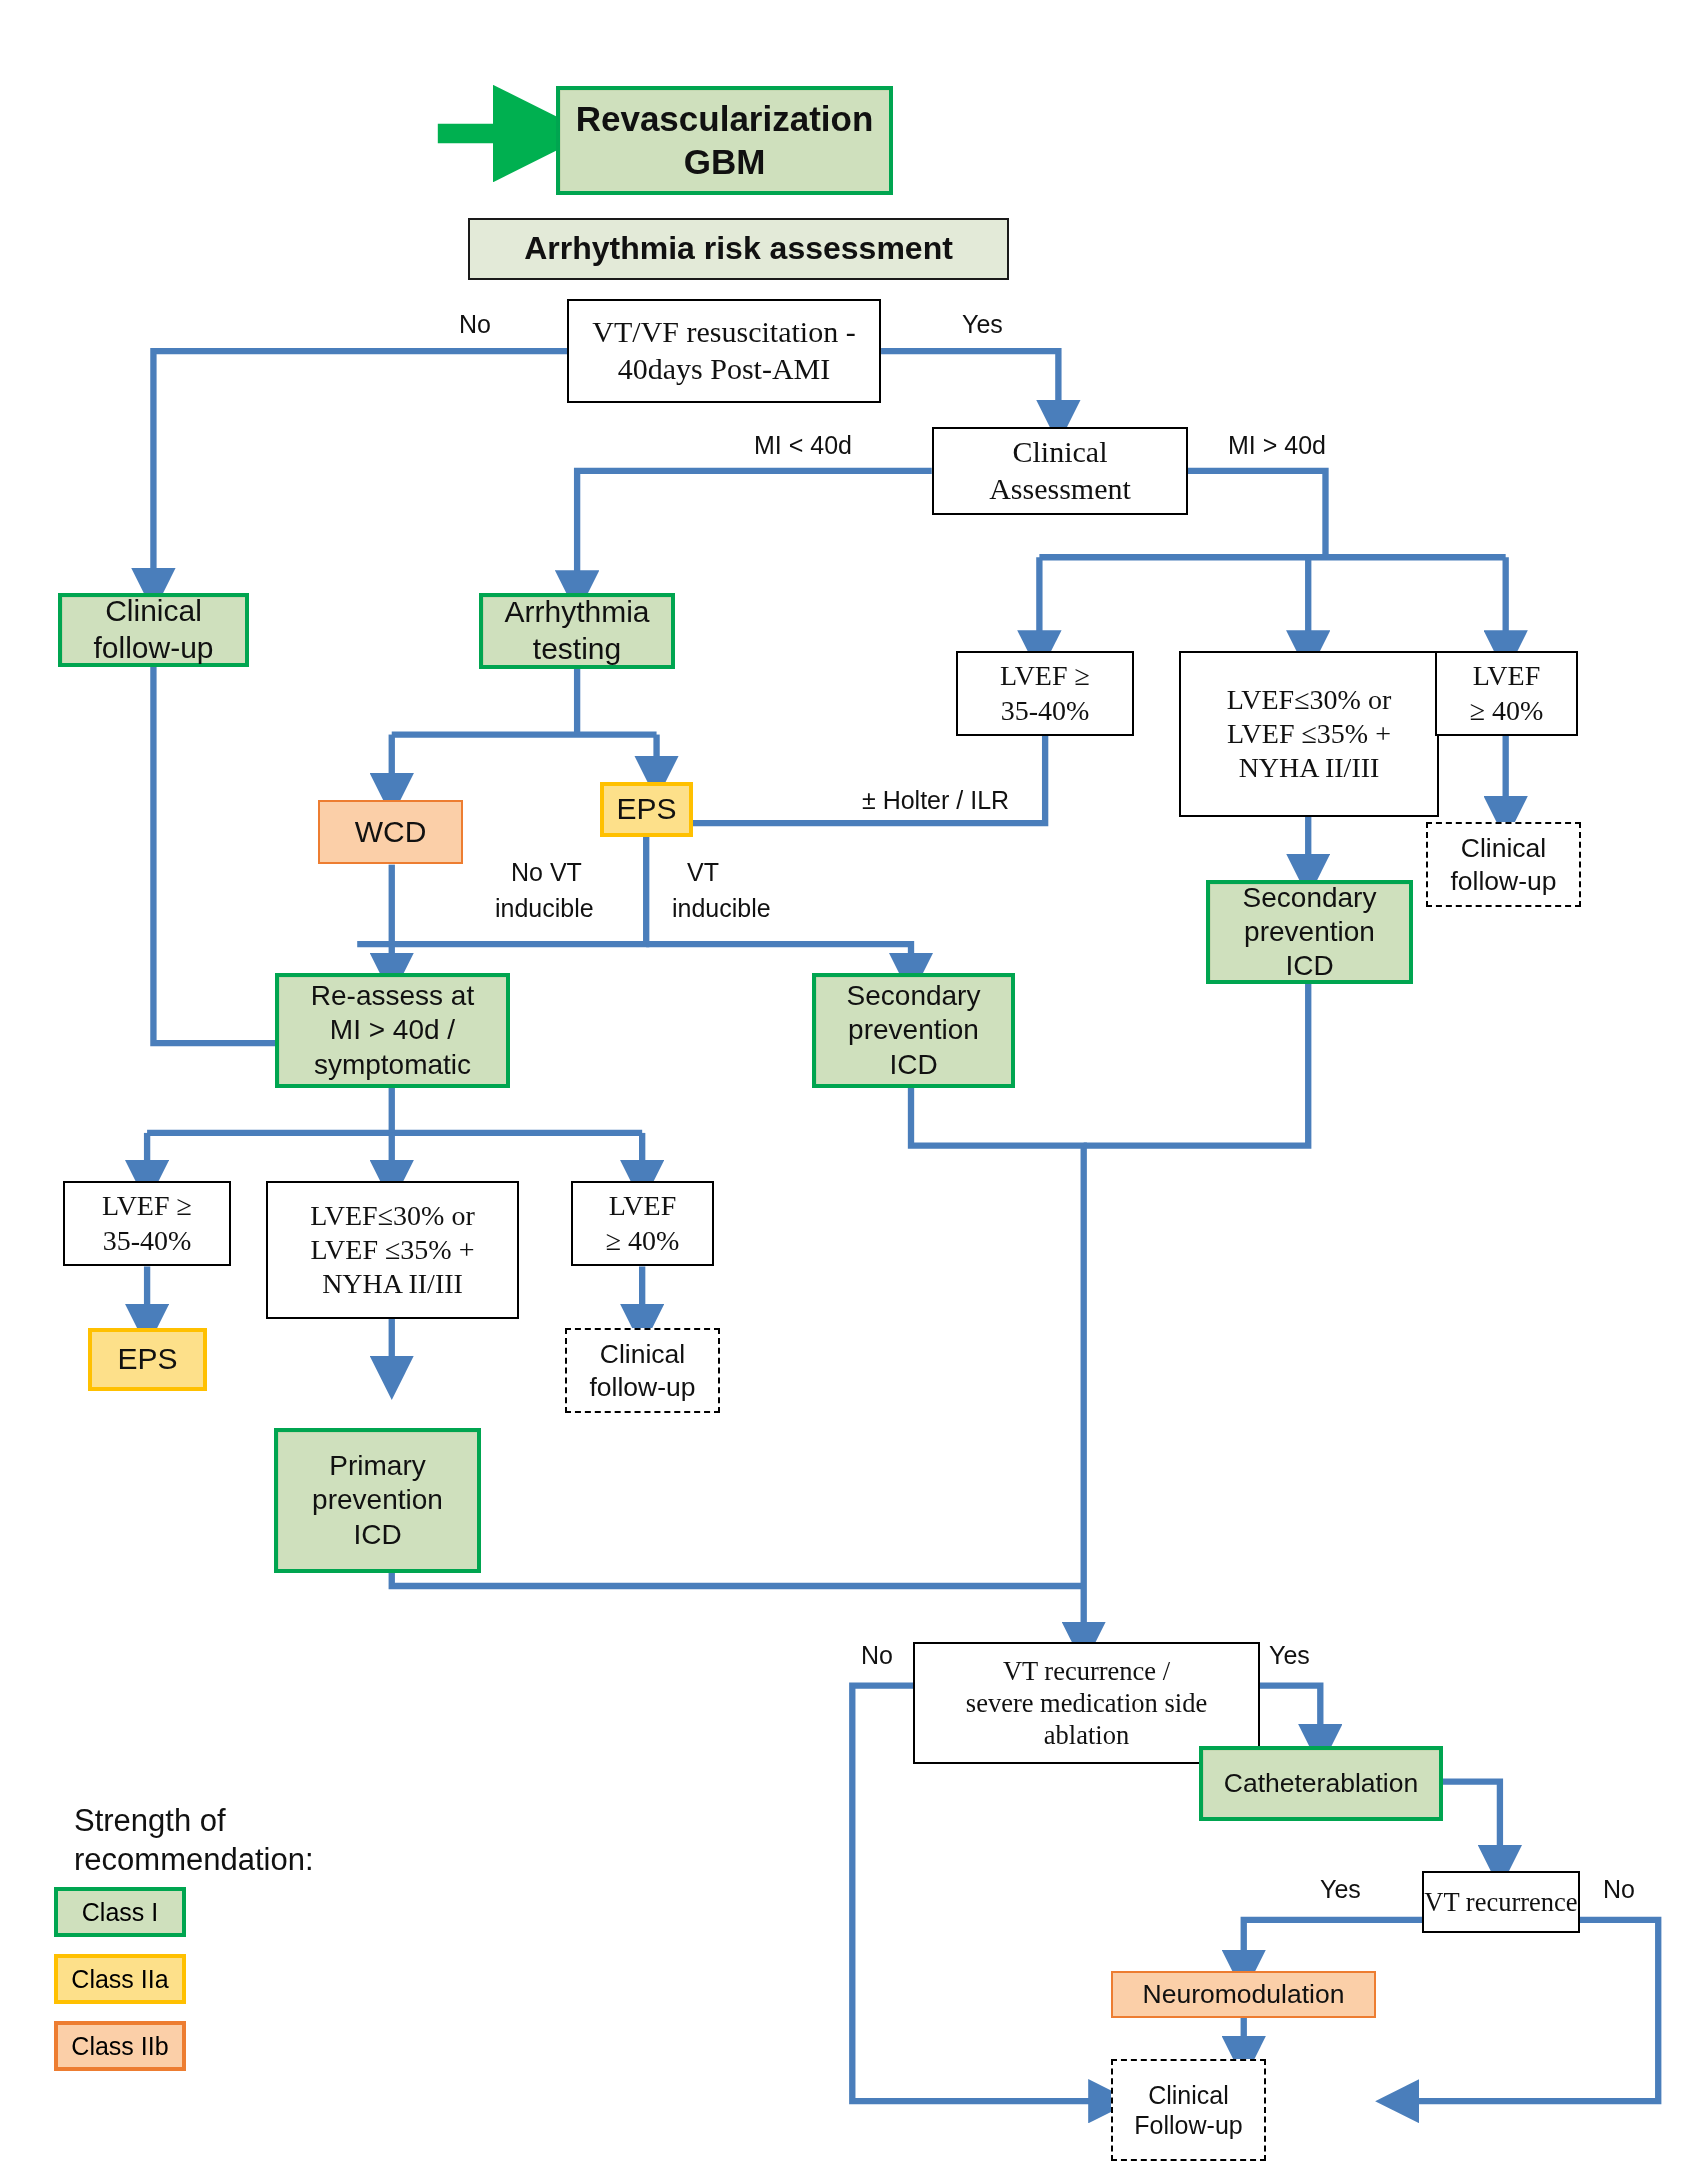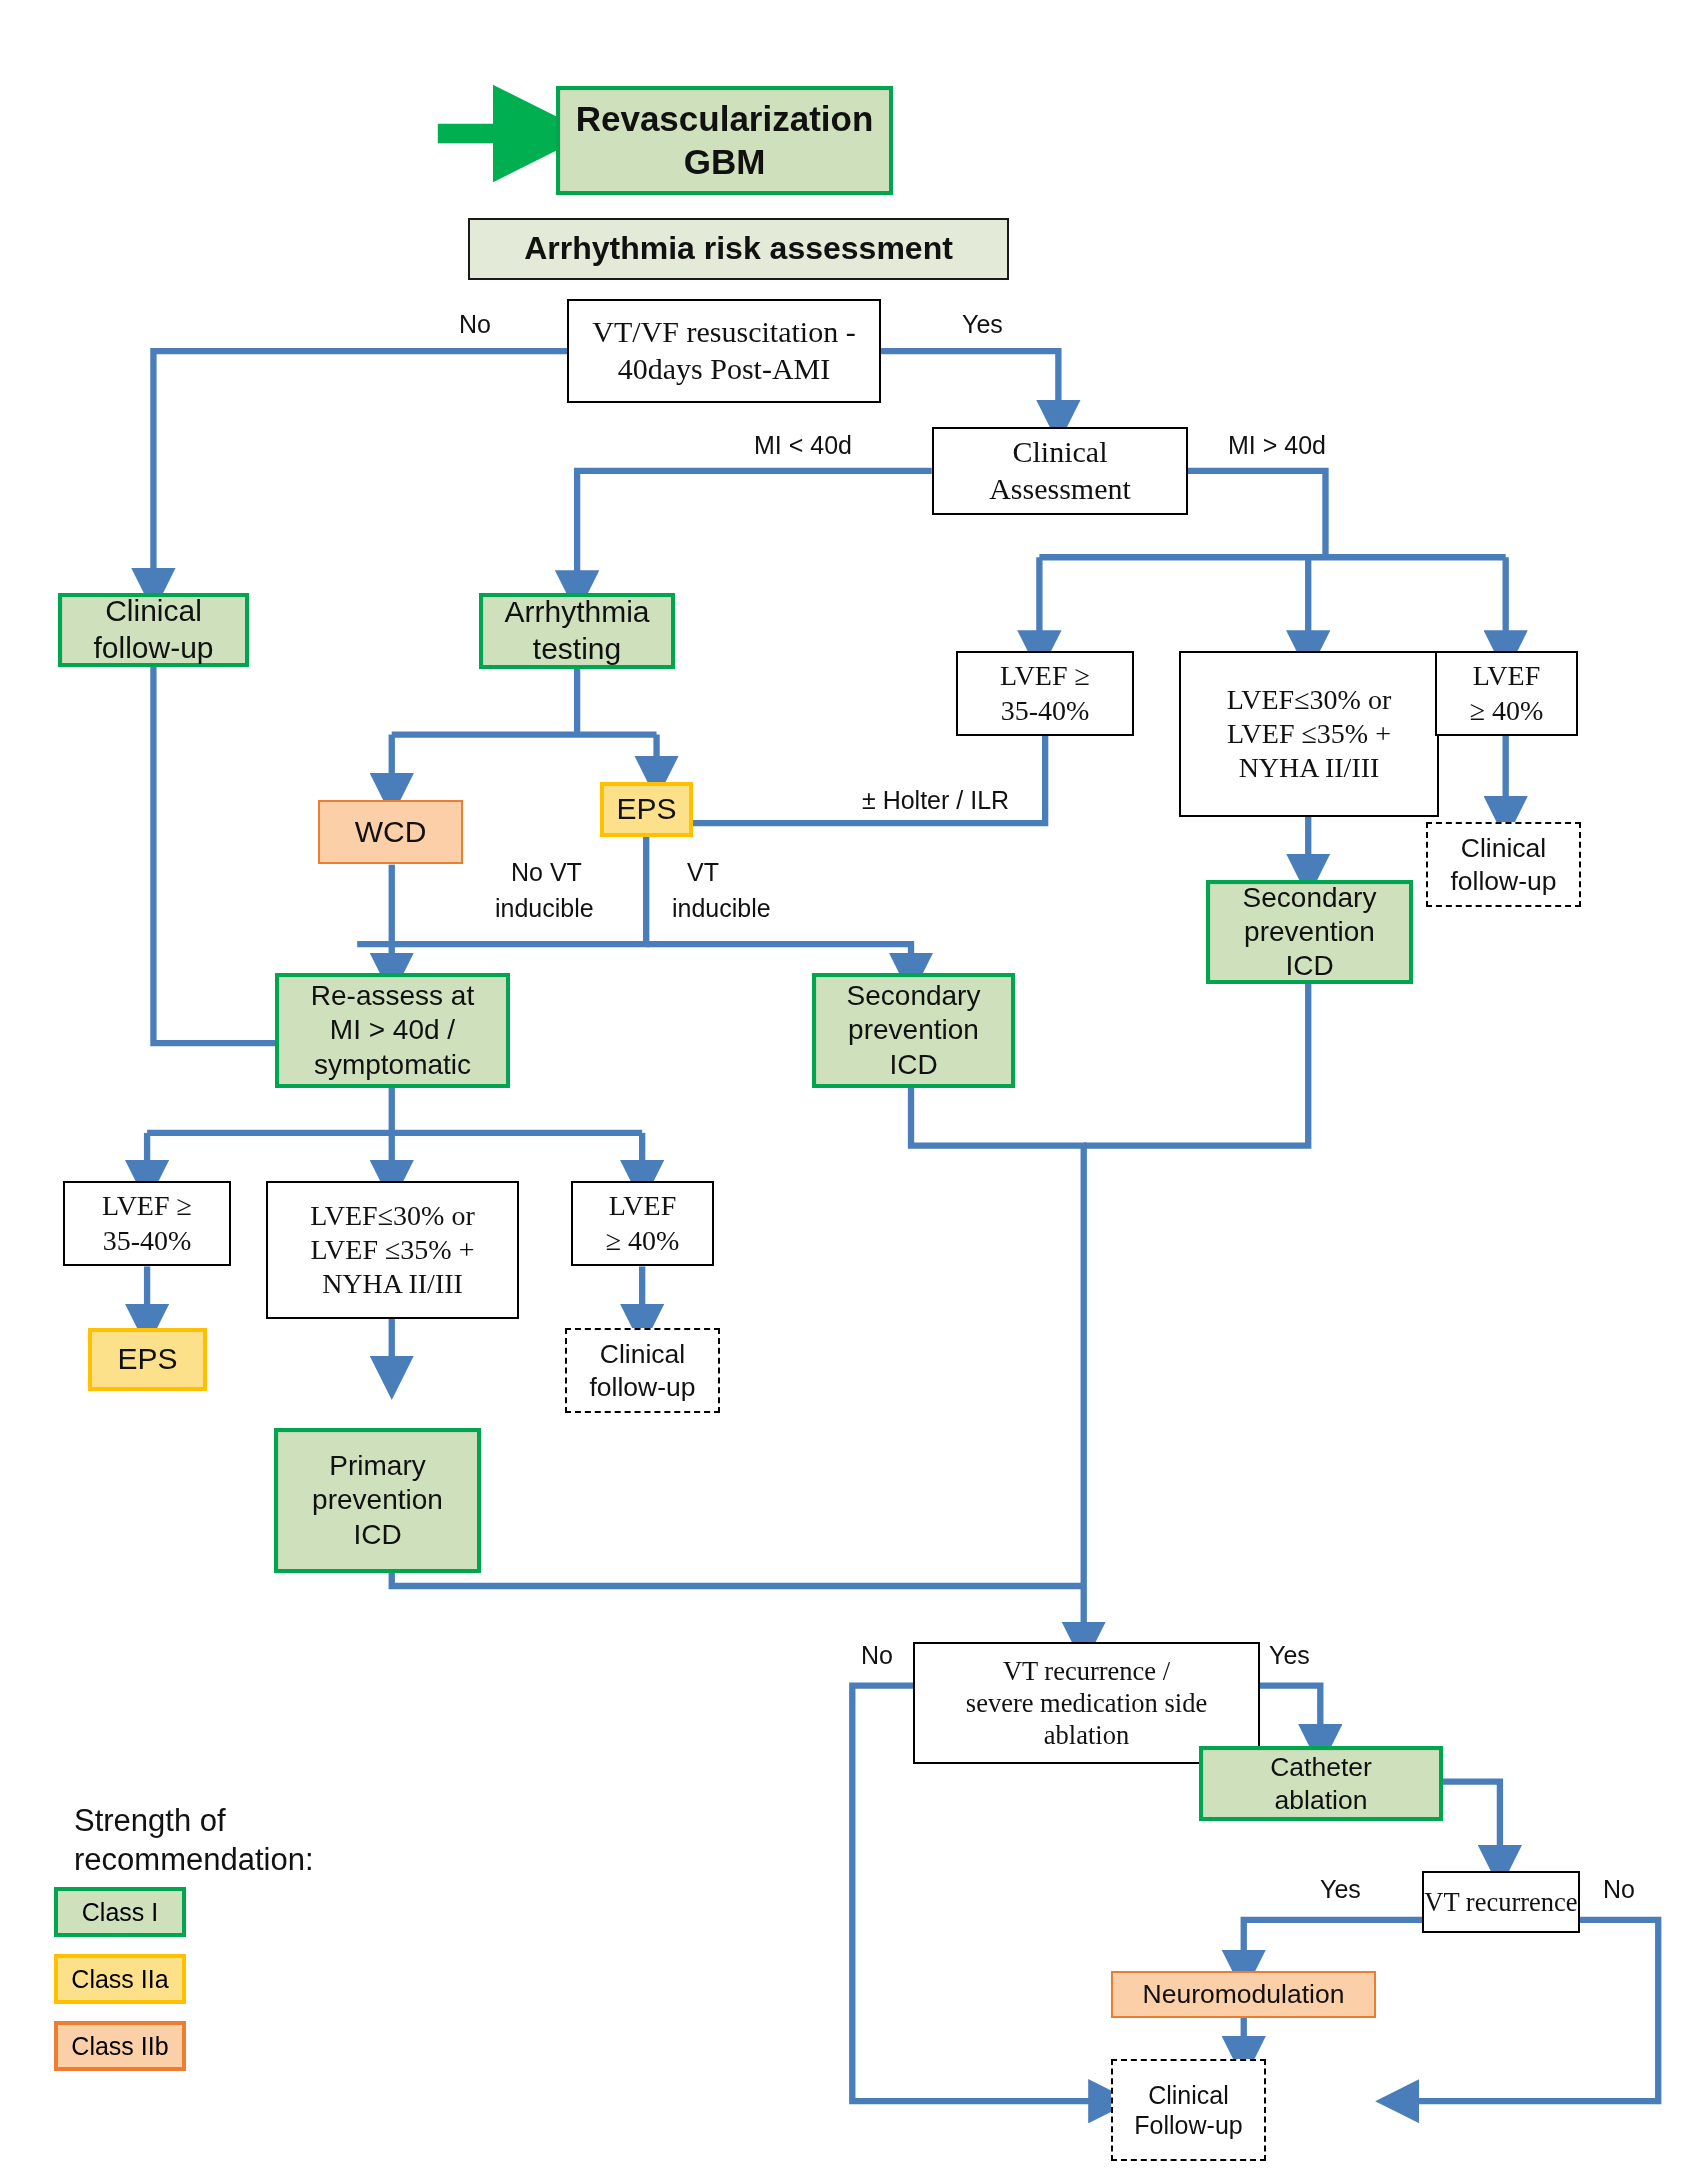--- a/index.html
+++ b/index.html
@@ -217,21 +217,21 @@
     <span>Clinical</span>
     <span>follow-up</span>
   </div>
 
   <div class="node n-white" style="left:913px;top:1642px;width:347px;height:122px;flex-direction:column;font-size:26.5px;">
     <span>VT recurrence /</span>
     <span>severe medication side</span>
     <span>ablation</span>
   </div>
 
-  <div class="node n-green" style="left:1199px;top:1746px;width:244px;height:75px;flex-direction:column;font-size:26.5px;">
+  <div class="node n-green" style="left:1199px;top:1746px;width:244px;height:75px;flex-direction:row;font-size:26.5px;">
     <span>Catheter</span>
     <span>ablation</span>
   </div>
 
   <div class="node n-white t-46" style="left:1422px;top:1871px;width:158px;height:62px;font-size:26.5px;">
     <span>VT recurrence</span>
   </div>
 
   <div class="node n-orange t-46" style="left:1111px;top:1971px;width:265px;height:47px;font-size:26.5px;">
     <span>Neuromodulation</span>

